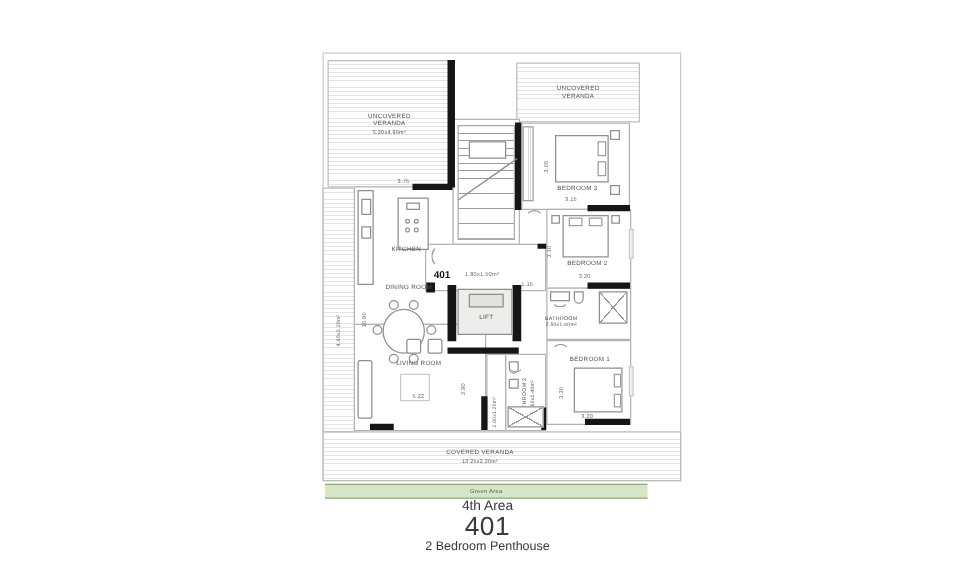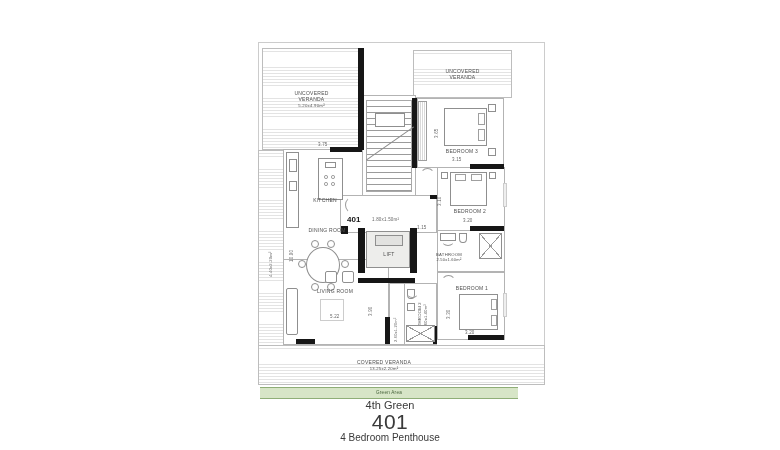--- a/index.html
+++ b/index.html
@@ -186,17 +186,17 @@
     <span class="lbl v" style="font-size:4.2px">BATHROOM 2</span>
     <span class="lbl v" style="font-size:4px">2.60x1.40m²</span>
   </div>
   <div class="furn" style="left:407px;top:289px;width:8px;height:10px;border-radius:0 0 45% 45%"></div>
   <div class="furn" style="left:407px;top:303px;width:8px;height:8px"></div>
   <div class="furn xbox" style="left:406px;top:325px;width:29px;height:17px"></div>
   <div class="arc" style="left:406px;top:285px;width:13px;height:13px;border-bottom-color:#9a9a9a"></div>
 
   <span class="dim v" style="left:393px;top:296px;height:46px;font-size:4px">2.60x1.20m²</span>
 
-  <div class="title" style="top:399px;font-size:11px"><span>4th Green</span></div>
+  <div class="title" style="top:399px;font-size:11px"><span>4th Area</span></div>
   <div class="title" style="top:410px;font-size:21px;letter-spacing:.5px"><span>401</span></div>
-  <div class="title" style="top:432px;font-size:10px"><span>4 Bedroom Penthouse</span></div>
+  <div class="title" style="top:432px;font-size:10px"><span>2 Bedroom Penthouse</span></div>
 
 </div>
 
 </body></html>

